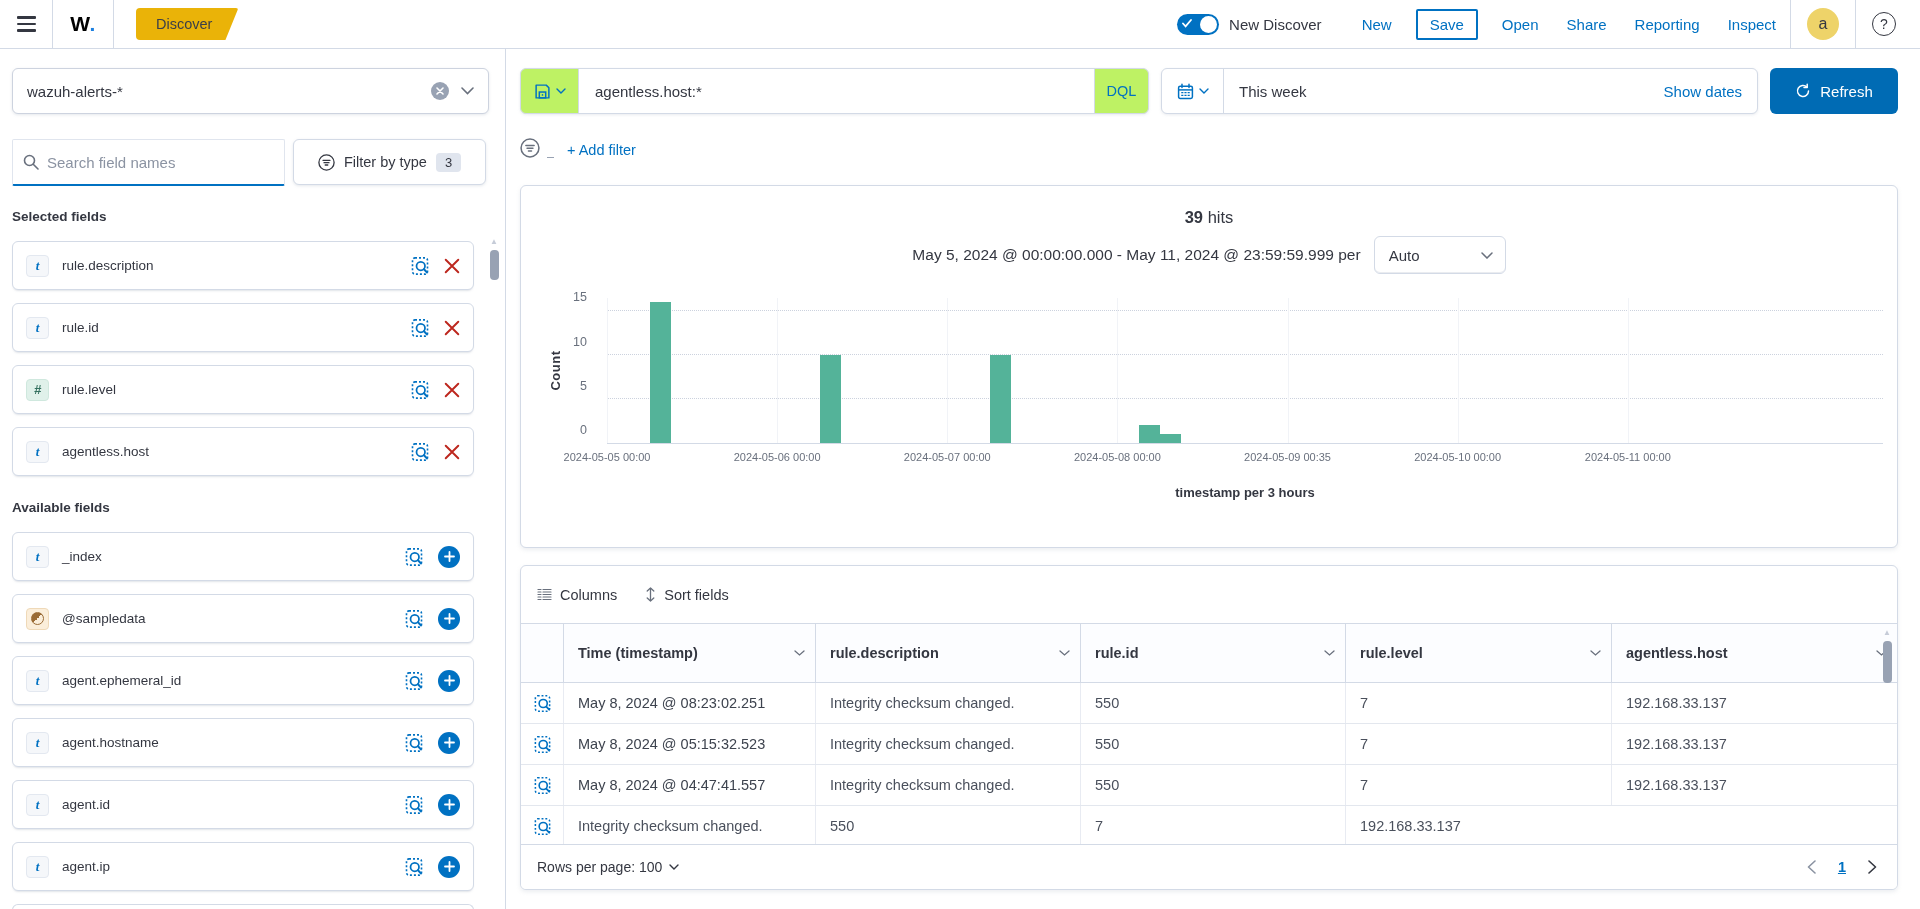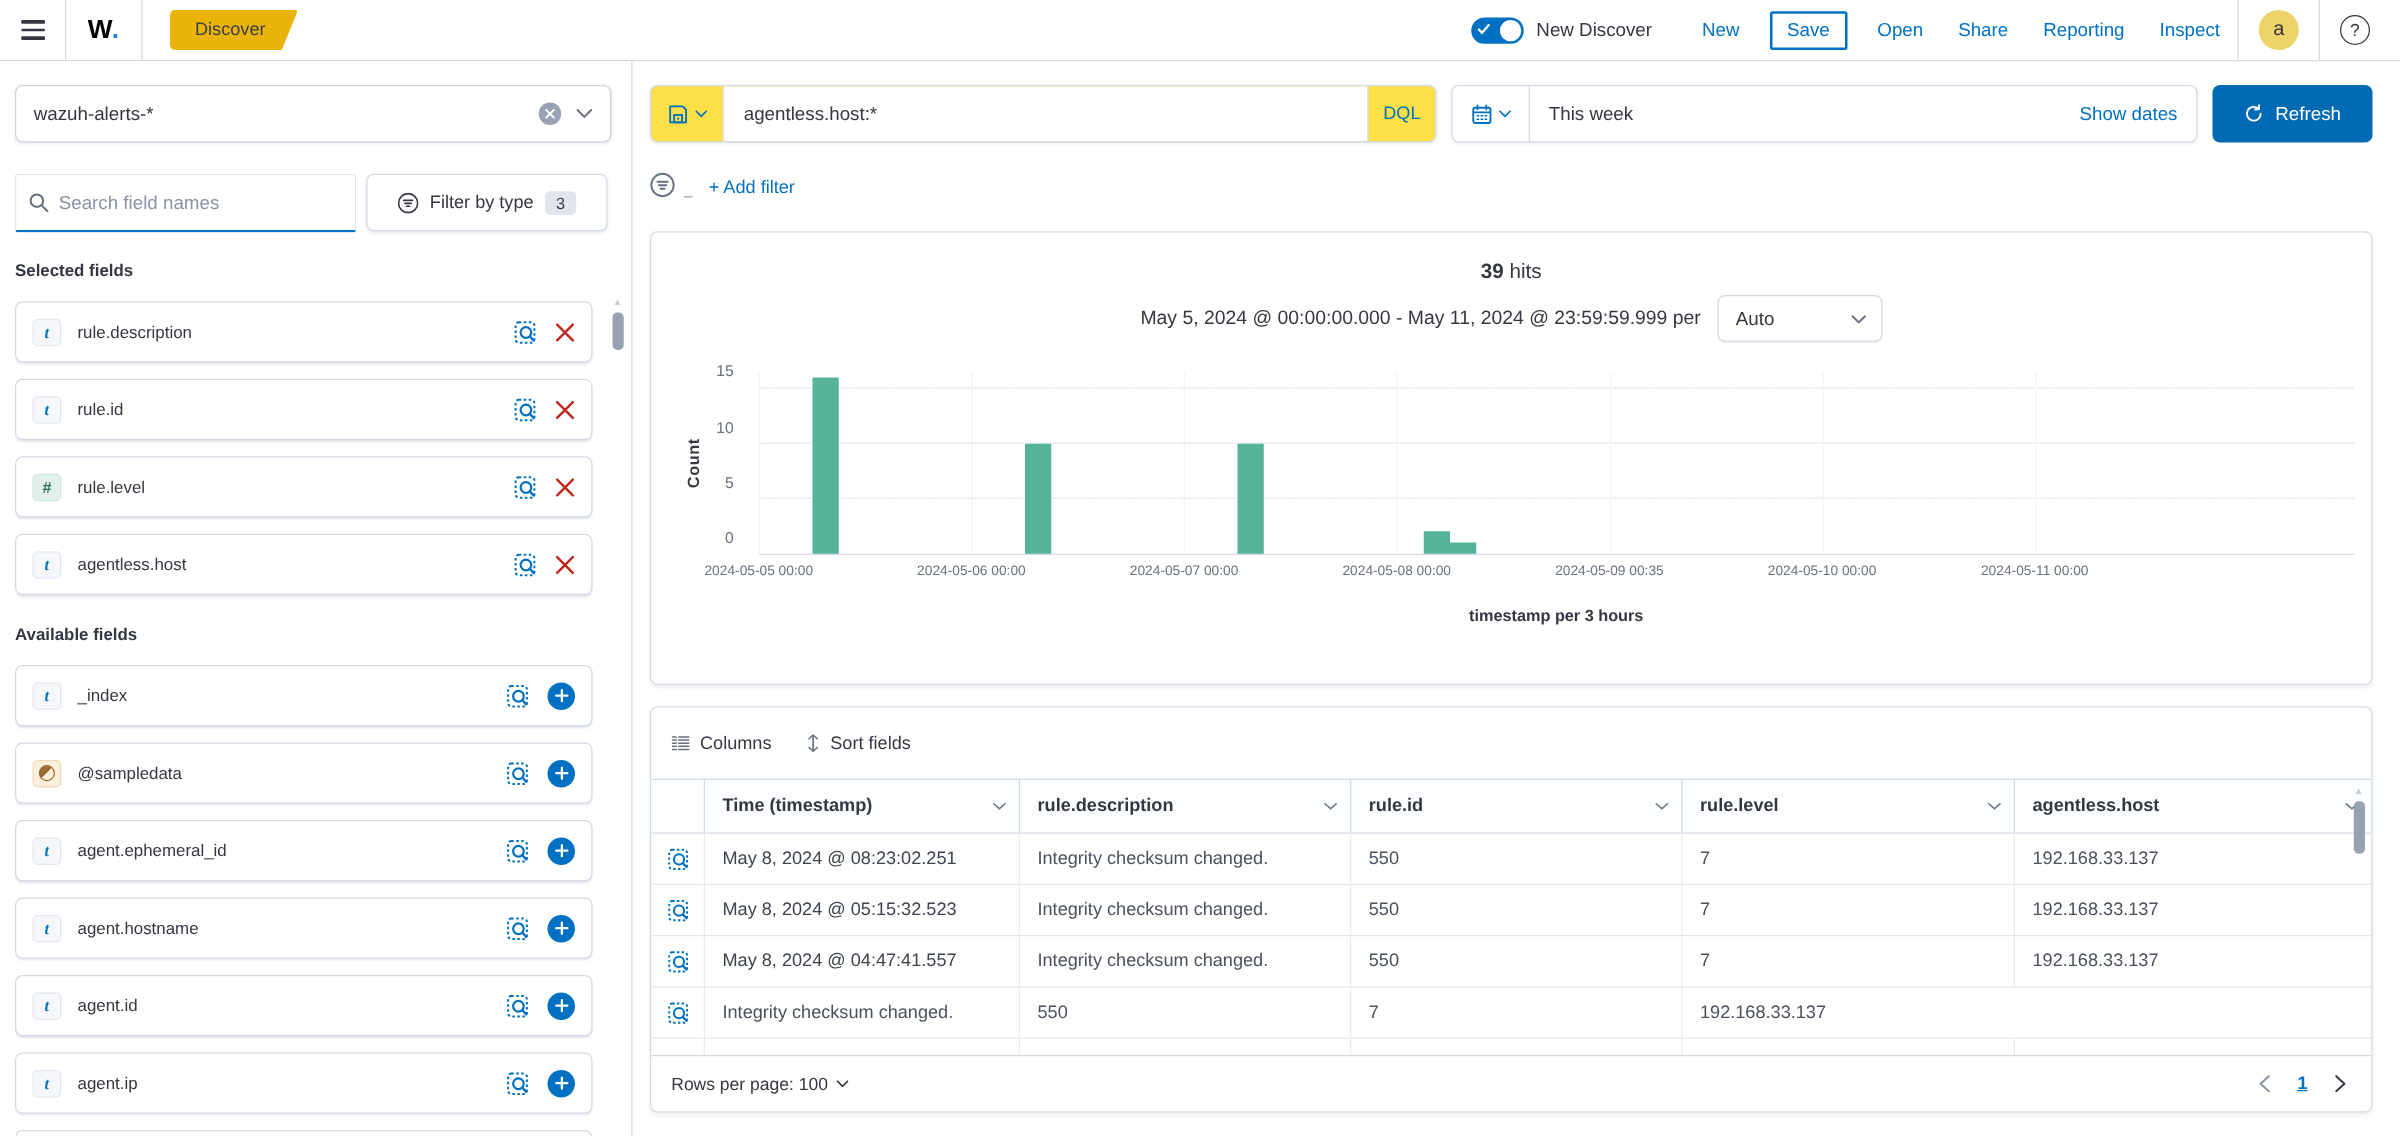--- a/index.html
+++ b/index.html
@@ -54,21 +54,21 @@
   .icon-btn { background:none; border:none; cursor:pointer; padding:0; display:flex; align-items:center; justify-content:center; }
   .field-card .icon-btn { margin-left:14px; }
   .plus-circ { width:22px; height:22px; border-radius:50%; background:#0071c2; color:#fff; display:flex; align-items:center; justify-content:center; }
   .partial-card { width:462px; height:10px; border:1px solid #d3dae6; border-bottom:none; border-radius:6px 6px 0 0; background:#fff; }
   .side-scroll { position:absolute; right:6px; top:188px; width:10px; display:flex; flex-direction:column; align-items:center; }
   .scroll-arrow { color:#c6ccd8; font-size:8px; line-height:10px; }
   .scroll-thumb { width:9px; height:30px; background:#98a2b3; border-radius:4px; margin-top:3px; }
 
   
   .query-row { display:flex; gap:12px; height:46px; margin-bottom:20px; }
-  .query-box { flex:1; display:flex; align-items:stretch; background:#fde047; border:1px solid #d3dae6; border-radius:6px; box-shadow:0 1px 3px rgba(152,162,179,.2); overflow:hidden; }
+  .query-box { flex:1; display:flex; align-items:stretch; background:#bef264; border:1px solid #d3dae6; border-radius:6px; box-shadow:0 1px 3px rgba(152,162,179,.2); overflow:hidden; }
   .save-seg { width:58px; display:flex; align-items:center; justify-content:center; gap:5px; border-right:1px solid #d3dae6; background:none; cursor:pointer; border-top:none;border-bottom:none;border-left:none; }
   .query-input { flex:1; border:none; outline:none; font-size:15px; color:#343741; padding:0 16px; font-family:inherit; }
   .dql-seg { width:54px; display:flex; align-items:center; justify-content:center; font-size:14.5px; color:#0071c2; border-left:1px solid #d3dae6; background:none; cursor:pointer; font-family:inherit; border-top:none;border-bottom:none;border-right:none; }
   .date-box { width:597px; display:flex; align-items:center; background:#fff; border:1px solid #d3dae6; border-radius:6px; box-shadow:0 1px 3px rgba(152,162,179,.2); }
   .cal-seg { width:62px; height:100%; display:flex; align-items:center; justify-content:center; gap:5px; border-right:1px solid #d3dae6; background:none; cursor:pointer; border-top:none;border-bottom:none;border-left:none; }
   .timerange { flex:1; font-size:15px; color:#343741; padding-left:15px; cursor:pointer; }
   .show-dates { font-size:15px; color:#0071c2; padding-right:15px; background:none; border:none; cursor:pointer; font-family:inherit; }
   .refresh-btn { width:128px; background:#006bb4; color:#fff; border:none; border-radius:6px; font-size:15px; display:flex; align-items:center; justify-content:center; gap:9px; cursor:pointer; font-family:inherit; }
   .filter-row { display:flex; align-items:flex-end; gap:7px; margin-bottom:27px; height:24px; }
   .filter-dash { width:7px; height:1.5px; background:#98a2b3; margin-right:6px; }
@@ -93,21 +93,21 @@
   .ylabel { position:absolute; left:14px; top:177px; font-size:13px; font-weight:bold; color:#343741; transform:rotate(-90deg); letter-spacing:0.5px; }
   .xticks { position:relative; height:18px; margin-top:7px; }
   .xtick { position:absolute; transform:translateX(-50%); font-size:11px; color:#69707d; white-space:nowrap; }
   .xaxis-label { text-align:center; margin-top:16px; font-size:13px; font-weight:bold; color:#343741; }
 
   
   .table-panel { height:325px; position:relative; overflow:hidden; }
   .table-toolbar { height:57px; display:flex; align-items:center; gap:28px; padding:0 16px; }
   .tool-btn { display:flex; align-items:center; gap:8px; font-size:14.5px; color:#343741; background:none; border:none; cursor:pointer; font-family:inherit; }
   .grid-head, .grid-row { display:grid; grid-template-columns:42px 252px 265px 265px 266px auto; }
-  .grid-head { border-top:1px solid #d3dae6; border-bottom:1px solid #d3dae6; background:#fcfdff; height:44px; }
+  .grid-head { border-top:1px solid #d3dae6; border-bottom:1px solid #d3dae6; background:#fcfdff; height:60px; }
   .hcell { display:flex; align-items:center; padding:0 10px 0 14px; font-size:14.5px; font-weight:bold; color:#343741; border-left:1px solid #d3dae6; cursor:pointer; }
   .hcell:first-child { border-left:none; }
   .hcell span { flex:1; }
   .grid-row { height:41px; border-bottom:1px solid #e3e7ee; }
   .cell { display:flex; align-items:center; padding:0 14px; font-size:14.5px; color:#4a505c; border-left:1px solid #e8ebf2; overflow:hidden; white-space:nowrap; }
   .cell.icon-cell { justify-content:center; padding:0; border-left:none; }
   .cell.time { color:#3d434e; }
   .grid-row.partial { height:15px; border-bottom:none; }
   .table-footer { position:absolute; left:0; right:0; bottom:0; height:45px; border-top:1px solid #d3dae6; display:flex; align-items:center; padding:0 18px 0 16px; background:#fff; }
   .rpp { display:flex; align-items:center; gap:7px; font-size:14px; color:#343741; background:none; border:none; cursor:pointer; font-family:inherit; }

